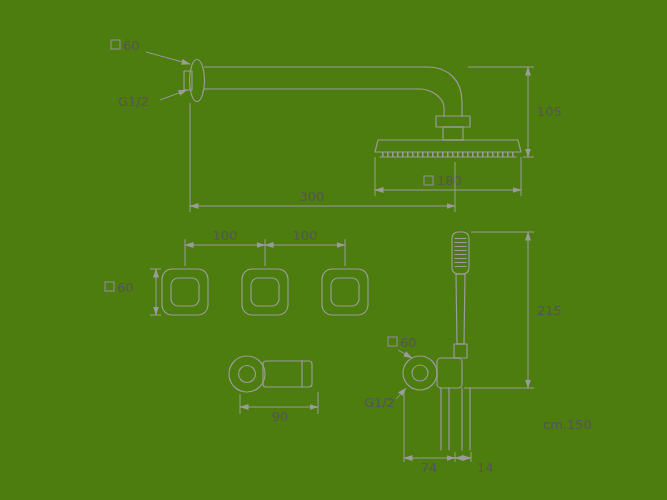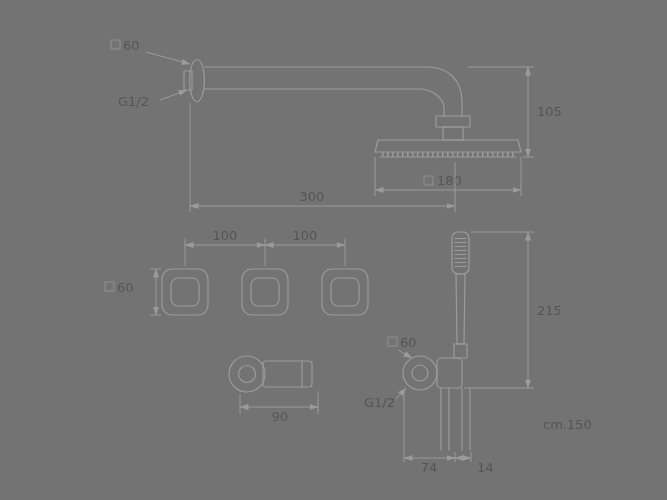--- a/index.html
+++ b/index.html
@@ -1,16 +1,16 @@
 <!DOCTYPE html>
 <html><head>
 <meta charset="utf-8">
 <style>
   html,body { margin:0; padding:0; background:#ffffff; }
-  .canvas { position:relative; width:667px; height:500px; background:#737373; overflow:hidden; }
+  .canvas { position:relative; width:667px; height:500px; background:#4d7c0f; overflow:hidden; }
   svg { display:block; }
   .draw  { fill:none; stroke:#9b9b9b; stroke-width:1.2; stroke-linecap:round; stroke-linejoin:round; }
   .dim   { fill:none; stroke:#9b9b9b; stroke-width:1; }
   .sq    { fill:none; stroke:#8c8c8c; stroke-width:1.2; }
   text   { font:13px "DejaVu Sans", sans-serif; fill:#555555; }
   .mid   { text-anchor:middle; }
 </style>
 </head>
 <body>
 

